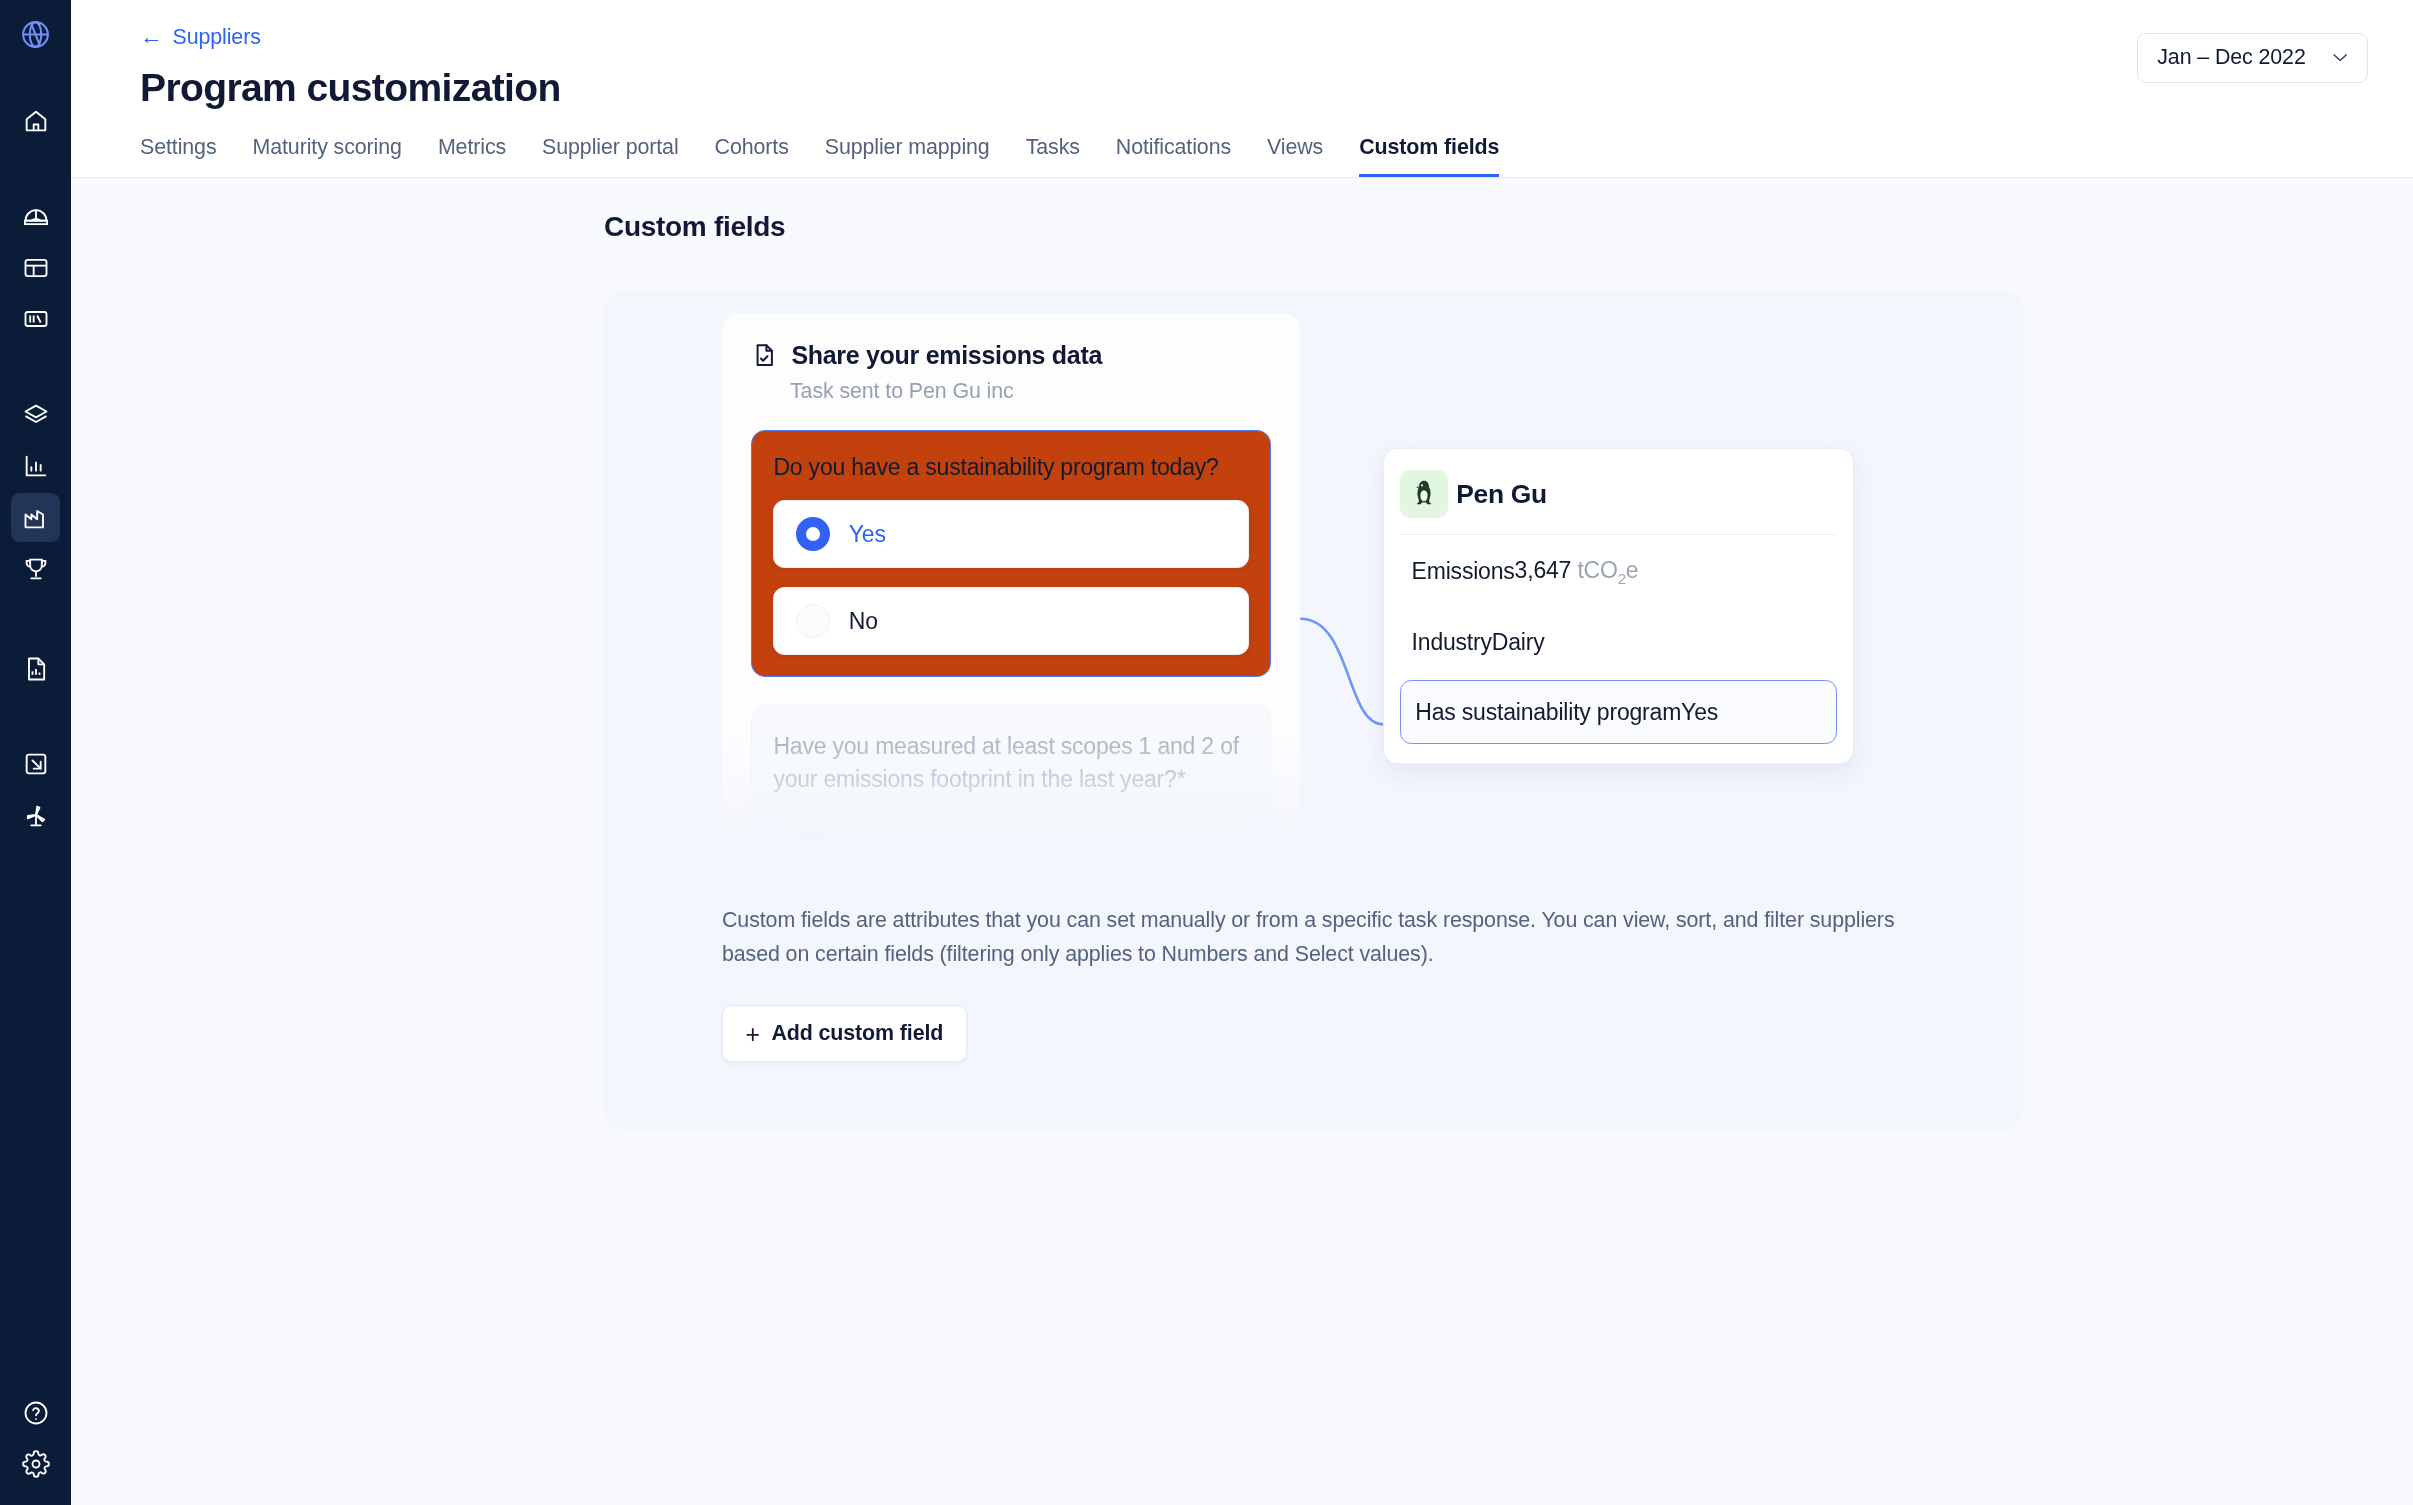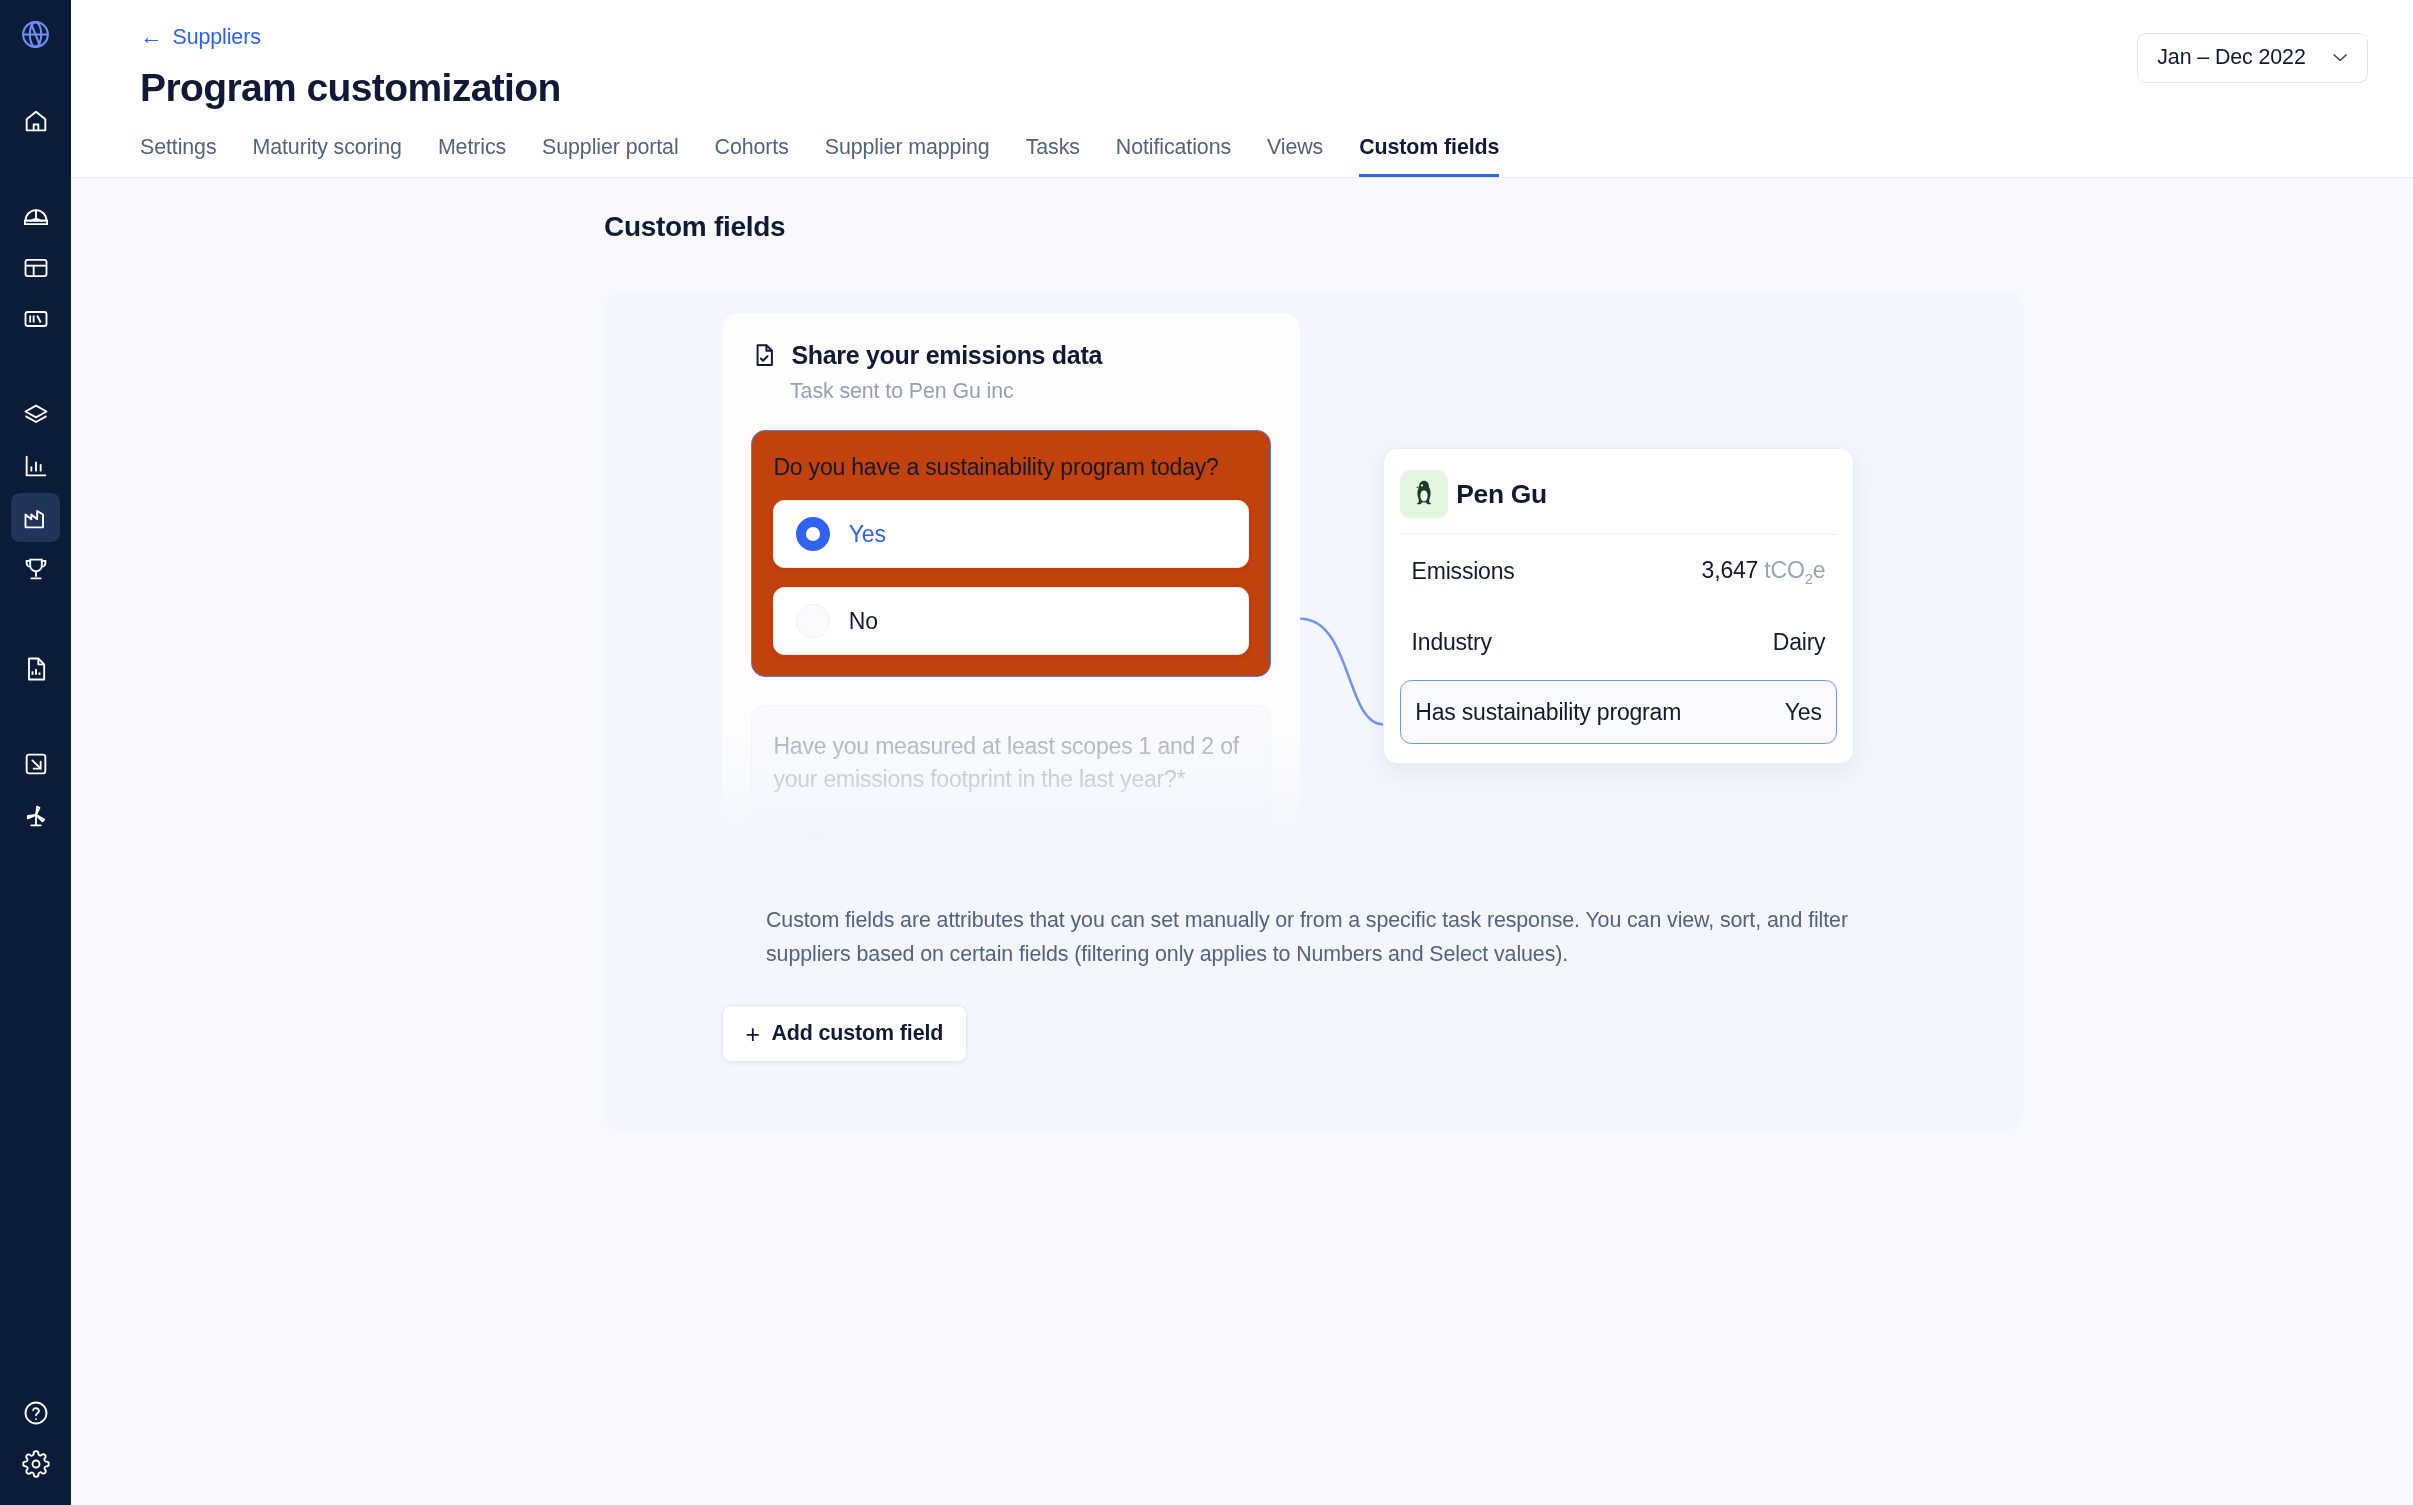--- a/index.html
+++ b/index.html
@@ -157,39 +157,39 @@
     box-shadow: 0 8.8px 25px rgba(30,45,85,0.07);
     padding: 16.3px 16.3px 19px 16.3px;
   }
   .sup-head { display: flex; align-items: center; gap: 8px; padding: 5px 0 16.3px 0; border-bottom: 0.6px solid #edf0f6; }
   .sup-avatar {
     width: 48px; height: 48px; border-radius: 10px; background: #e3f7e0;
     display: flex; align-items: center; justify-content: center;
   }
   .sup-name { font-size: 26.4px; font-weight: bold; color: #101936; letter-spacing: -0.3px; }
   .sup-row {
-    display: flex; align-items: center; justify-content: space-between;
+    display: flex; align-items: center; 
     padding: 21.4px 11.3px 21.4px 11.3px; font-size: 23px; color: #131b2f; letter-spacing: -0.2px;
   }
   .sup-row .val { font-weight: normal; }
   .unit { color: #9aa4b6; }
   .unit sub { font-size: 15px; }
   .sup-row.highlight {
     border: 1.3px solid #6f93f8; border-radius: 11.3px; background: #fafbfe;
     padding: 17.6px 14px; margin-top: 2.5px;
   }
 
   .connector { position: absolute; left: 0; top: 0; pointer-events: none; }
 
   
   .explainer { position: absolute; left: 118px; top: 596px; width: 1207px; }
   .explain-title { font-size: 33px; font-weight: bold; color: #101936; letter-spacing: -0.4px; }
   .explain-body {
     margin-top: 17.6px; font-size: 21.4px; color: #53637d; line-height: 1.56;
-    max-width: 1188px; letter-spacing: -0.1px; margin-left: 44px;
+    max-width: 1188px; letter-spacing: -0.1px;
   }
   .add-btn {
     margin-top: 34px; display: inline-flex; align-items: center; gap: 11.3px;
     background: #fff; border: 0.6px solid #e3e8f0; border-radius: 8.8px;
     padding: 15px 22.6px; font-size: 21.4px; font-weight: bold; color: #101936;
     cursor: pointer; box-shadow: 0 1.3px 3.8px rgba(30,45,85,0.05); letter-spacing: -0.1px;
   }
   .add-btn .plus { font-size: 25px; font-weight: normal; line-height: 0.8; }
 </style>
 </head>

